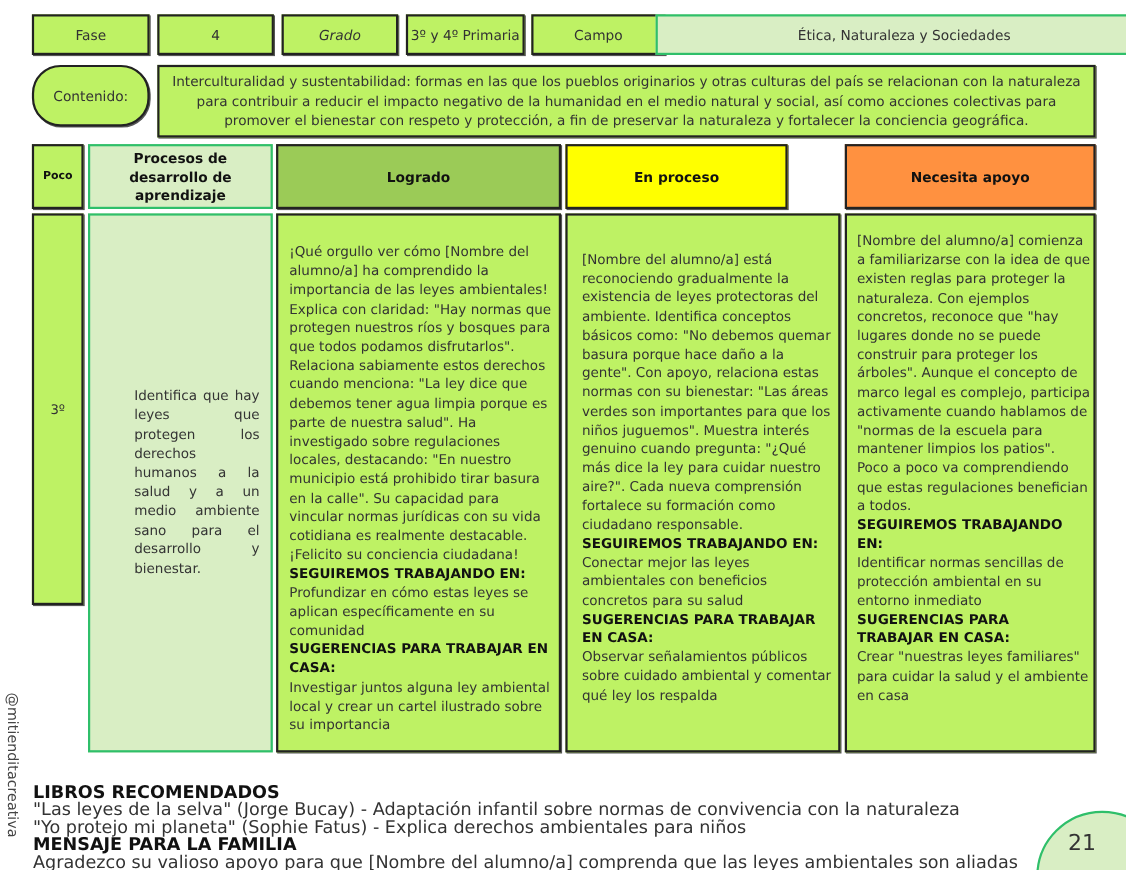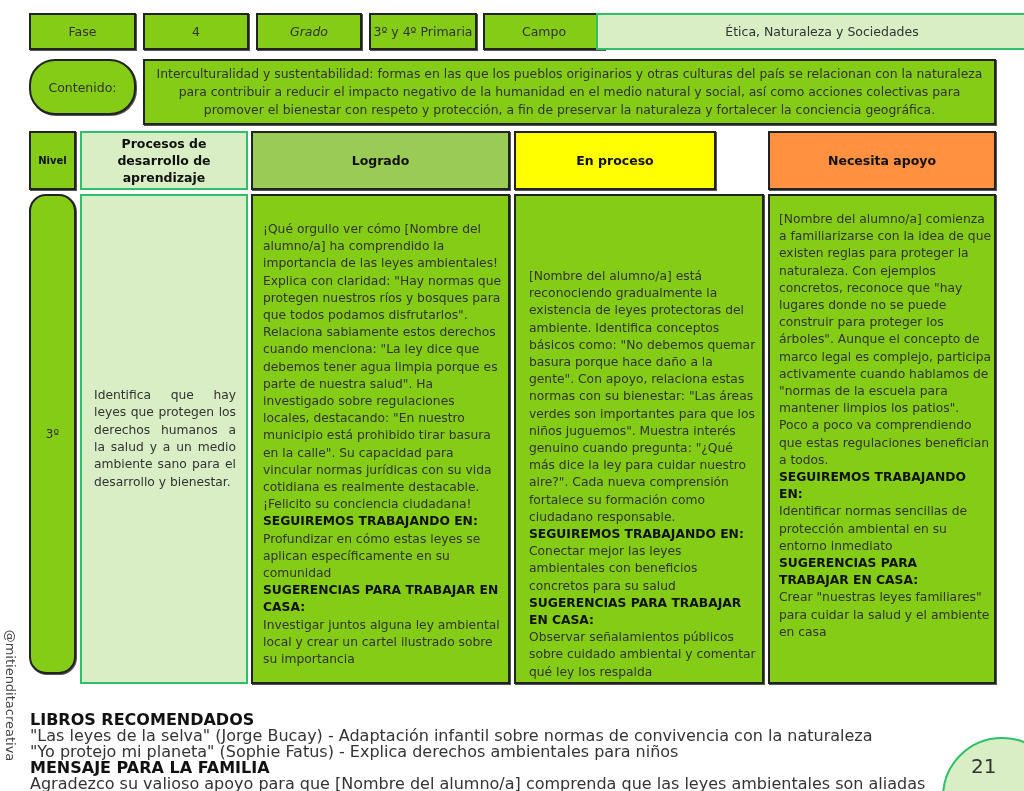--- a/index.html
+++ b/index.html
@@ -4,36 +4,36 @@
 <style>
   html, body { margin: 0; padding: 0; }
   body {
     width: 1024px; height: 791px; overflow: hidden; position: relative;
     background: #ffffff;
     font-family: "DejaVu Sans", sans-serif;
     color: #333333;
   }
   .box {
     position: absolute; box-sizing: border-box;
-    border: 2px solid #222; background: #84cc16;
+    border: 2px solid #222; background: #bef264;
     display: flex; align-items: center; justify-content: center;
     font-size: 12.5px; color: #333;
     box-shadow: 1px 1px 0 #555;
   }
   .box.green {
     background: #d9eec4; border: 2px solid #2fbf6a; box-shadow: none;
   }
   .hdr { font-weight: bold; color: #111; font-size: 12.5px; text-align: center; line-height: 17px; }
   .hdr.nivel { font-size: 10px; }
   .cell-text {
     position: absolute; box-sizing: border-box;
     font-size: 12.3px; line-height: 17.2px; color: #333;
   }
   .cell-text b { color: #111; font-weight: bold; display: block; }
-  .proc-text { text-align: justify; text-align-last: left; }
+  .proc-text { text-align: justify; text-align-last: left; margin-left: 28px; }
   .footer { position: absolute; left: 30px; top: 712px; width: 920px; font-size: 16px; line-height: 16px; color: #333; }
   .footer .fh { font-weight: bold; color: #111; }
   .watermark {
     position: absolute; left: 0px; top: 600px; width: 22px; height: 190px;
     display: flex; align-items: center; justify-content: center;
   }
   .watermark span {
     transform: rotate(90deg); white-space: nowrap; font-size: 13px; color: #444; display: inline-block;
   }
   .page-badge {
@@ -67,54 +67,54 @@
   </div>
 
 <div class="box" style="left:29px;top:59px;width:107px;height:56px;border-radius:26px;">
     <span>Contenido:</span>
   </div>
 <div class="box" style="left:143px;top:59px;width:853px;height:66px;">
     <div class="content-text">Interculturalidad y sustentabilidad: formas en las que los pueblos originarios y otras culturas del país se relacionan con la naturaleza para contribuir a reducir el impacto negativo de la humanidad en el medio natural y social, así como acciones colectivas para promover el bienestar con respeto y protección, a fin de preservar la naturaleza y fortalecer la conciencia geográfica.</div>
   </div>
 
 <div class="box" style="left:29px;top:131px;width:47px;height:59px;">
-    <span class="hdr nivel">Nivel</span>
+    <span class="hdr nivel">Poco</span>
   </div>
 <div class="box green" style="left:80px;top:131px;width:168px;height:59px;">
     <span class="hdr" style="padding:0 10px;">Procesos de desarrollo de aprendizaje</span>
   </div>
 <div class="box" id="h-logrado" style="left: 251px; top: 131px; width: 259px; height: 59px; background: rgb(155, 203, 87);">
     <span class="hdr">Logrado</span>
   </div>
 <div class="box" id="h-proceso" style="left: 514px; top: 131px; width: 202px; height: 59px; background: rgb(255, 255, 0);">
     <span class="hdr">En proceso</span>
   </div>
 <div class="box" id="h-apoyo" style="left: 768px; top: 131px; width: 228px; height: 59px; background: rgb(255, 145, 64);">
     <span class="hdr">Necesita apoyo</span>
   </div>
 
-<div class="box" style="left:29px;top:194px;width:47px;height:480px;border-radius:17px;">
+<div class="box" style="left:29px;top:194px;width:47px;height:356px;">
     <span style="font-size:12px;">3º</span>
   </div>
 <div class="box green" style="left:80px;top:194px;width:168px;height:490px;">
   <div class="cell-text proc-text" style="position:static;padding:0 10px 0 12px;font-size:12.3px;line-height:17.4px;">Identifica que hay leyes que protegen los derechos humanos a la salud y a un medio ambiente sano para el desarrollo y bienestar.</div>
 </div>
 
 <div class="box" style="left:251px;top:194px;width:259px;height:490px;align-items:flex-start;">
   <div class="cell-text" style="left:10px;top:25px;width:240px;">
     <span>¡Qué orgullo ver cómo [Nombre del alumno/a] ha comprendido la importancia de las leyes ambientales! Explica con claridad: "Hay normas que protegen nuestros ríos y bosques para que todos podamos disfrutarlos". Relaciona sabiamente estos derechos cuando menciona: "La ley dice que debemos tener agua limpia porque es parte de nuestra salud". Ha investigado sobre regulaciones locales, destacando: "En nuestro municipio está prohibido tirar basura en la calle". Su capacidad para vincular normas jurídicas con su vida cotidiana es realmente destacable. ¡Felicito su conciencia ciudadana!</span>
     <b>SEGUIREMOS TRABAJANDO EN:</b>
     <span>Profundizar en cómo estas leyes se aplican específicamente en su comunidad</span>
     <b>SUGERENCIAS PARA TRABAJAR EN CASA:</b>
     <span>Investigar juntos alguna ley ambiental local y crear un cartel ilustrado sobre su importancia</span>
   </div>
 </div>
 
 <div class="box" style="left:514px;top:194px;width:250px;height:490px;align-items:flex-start;">
-  <div class="cell-text" style="left:13px;top:32px;width:228px;margin-top:40px;">
+  <div class="cell-text" style="left:13px;top:32px;width:228px;">
     <span>[Nombre del alumno/a] está reconociendo gradualmente la existencia de leyes protectoras del ambiente. Identifica conceptos básicos como: "No debemos quemar basura porque hace daño a la gente". Con apoyo, relaciona estas normas con su bienestar: "Las áreas verdes son importantes para que los niños juguemos". Muestra interés genuino cuando pregunta: "¿Qué más dice la ley para cuidar nuestro aire?". Cada nueva comprensión fortalece su formación como ciudadano responsable.</span>
     <b>SEGUIREMOS TRABAJANDO EN:</b>
     <span>Conectar mejor las leyes ambientales con beneficios concretos para su salud</span>
     <b>SUGERENCIAS PARA TRABAJAR EN CASA:</b>
     <span>Observar señalamientos públicos sobre cuidado ambiental y comentar qué ley los respalda</span>
   </div>
 </div>
 
 <div class="box" style="left:768px;top:194px;width:228px;height:490px;align-items:flex-start;padding-left:17px;">
   <div class="cell-text" style="left:9px;top:15px;width:212px;">

